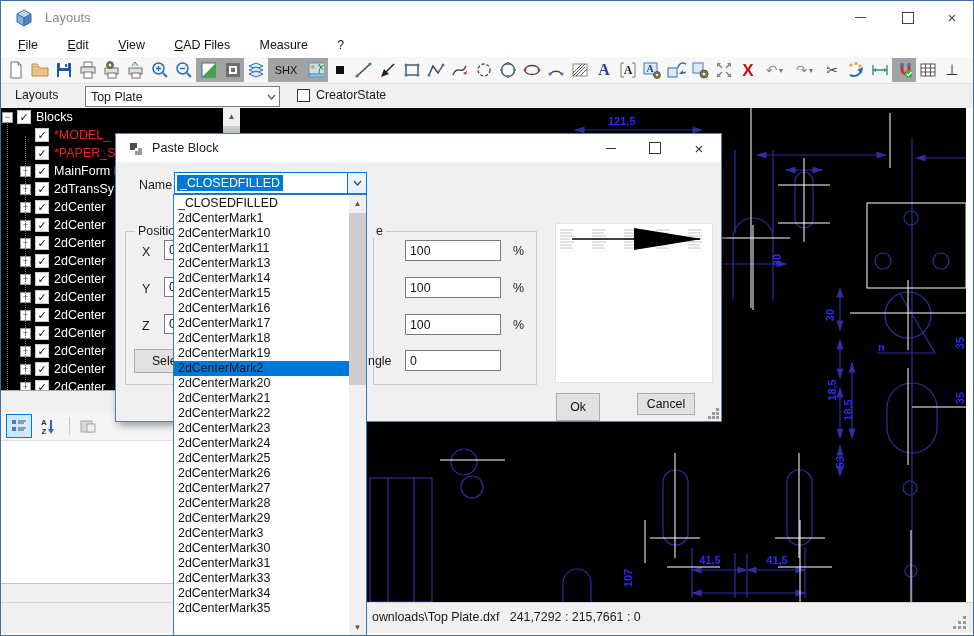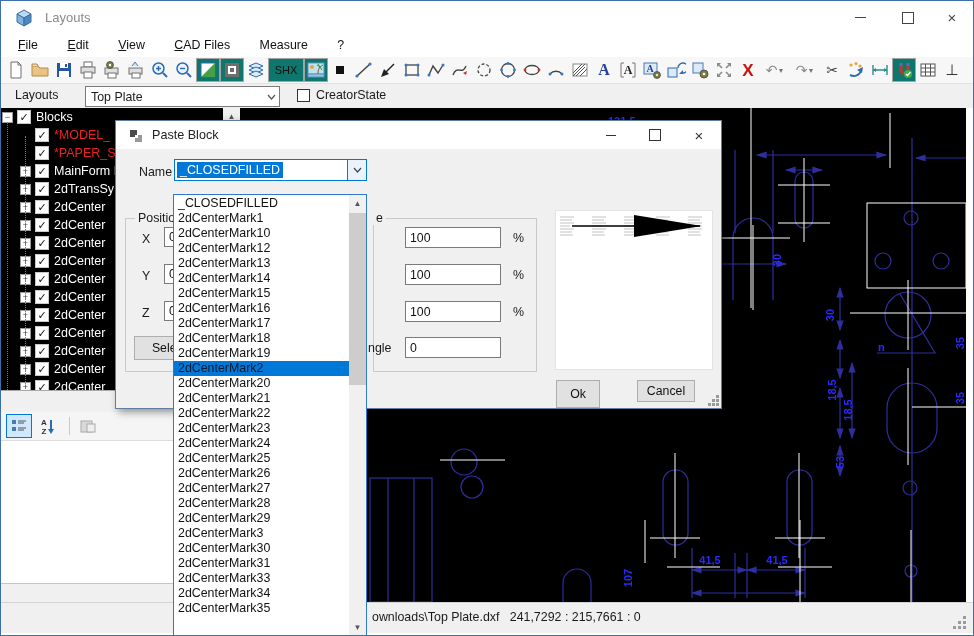--- a/index.html
+++ b/index.html
@@ -12,21 +12,21 @@
   .title-text{left:44px;top:9px;color:#8a8a8a;font-size:13px}
   .capbtn{top:0;height:33px;width:46px;display:flex;align-items:center;justify-content:center;color:#444}
   
   .menubar{left:1px;top:34px;width:972px;height:23px;background:#fff}
   .menu-item{display:inline-block;padding:4px 13px;color:#111}
   .menu-item .acc{text-decoration:underline}
   
   .toolbar{left:1px;top:57px;width:972px;height:27px;background:#f7f7f7;border-bottom:1px solid #e2e2e2;
            display:flex;align-items:center;padding-left:3px;box-sizing:border-box}
   .tb{width:24px;height:24px;display:flex;align-items:center;justify-content:center;flex:0 0 auto;box-sizing:border-box}
-  .tb.tog{border:1px solid #a3a3a3;background:#0f766e}
+  .tb.tog{border:4px solid #a3a3a3;background:#a3a3a3}
   .tb svg{display:block}
   .shxtxt{font-size:11px;color:#111;padding:0 2px}
   
   .layoutbar{left:1px;top:84px;width:972px;height:24px;background:#f0f0f0}
   .combo{background:#fff;border:1px solid #7a7a7a;display:flex;align-items:center;box-sizing:border-box}
   .combo .ctext{flex:1;padding-left:5px;white-space:nowrap;overflow:hidden}
   .chev{width:16px;display:flex;align-items:center;justify-content:center}
   .cbx{width:13px;height:13px;background:#fff;border:1px solid #333;box-sizing:border-box}
   
   .treepanel{left:1px;top:108px;width:239px;height:282px;background:#000;overflow:hidden;z-index:2}
@@ -42,21 +42,21 @@
   .sthumb{background:#cdcdcd;width:17px}
   
   .splitter{left:1px;top:390px;width:239px;height:22px;background:#f0f0f0;border-top:1px solid #a8a8a8;z-index:2}
   .proptools{left:1px;top:412px;width:239px;height:28px;background:#f5f5f5;display:flex;align-items:center;padding-left:5px;box-sizing:border-box;z-index:2}
   .ptb{width:26px;height:24px;display:flex;align-items:center;justify-content:center;box-sizing:border-box;margin-right:3px}
   .ptb.sel{border:1px solid #0078d7;background:#cfe8ff}
   .psep{width:1px;height:18px;background:#c9c9c9;margin:0 5px}
   .propgrid{left:1px;top:440px;width:239px;height:143px;background:#fff;border-top:1px solid #ddd;z-index:2}
   .propdesc{left:1px;top:583px;width:239px;height:19px;background:#f0f0f0;border-top:1px solid #c5c5c5;z-index:2}
   
-  .dialog{left:115px;top:120px;width:607px;height:289px;background:#f0f0f0;border:1px solid #5f7f9f;
+  .dialog{left:115px;top:133px;width:607px;height:289px;background:#f0f0f0;border:1px solid #5f7f9f;
           box-shadow:3px 3px 8px rgba(0,0,0,.4);z-index:10;box-sizing:border-box}
   .dlg-title{left:0;top:0;width:605px;height:28px;background:#fff}
   .dlg-title-text{left:36px;top:7px;font-size:12.6px;color:#222}
   .dcap{top:0;height:28px;width:34px;display:flex;align-items:center;justify-content:center;color:#333}
   .grp{border:1px solid #c9c9c9}
   .grplabel{background:#f0f0f0;padding:0 3px;color:#1a1a1a}
   .field{background:#fff;border:1px solid #7a7a7a;font-family:"Liberation Sans",sans-serif;font-size:12.3px;
          padding:0 16px 0 4px;box-sizing:border-box;color:#111}
   .btn{background:#e1e1e1;border:1px solid #adadad;display:flex;align-items:center;justify-content:center;
        font-size:12.3px;box-sizing:border-box;color:#111}
@@ -664,21 +664,21 @@
       <i style="right:4px;bottom:4px"></i>
       <i style="right:0;bottom:8px"></i>
   </span>
 </div>
 
 <div class="abs ddlist">
   <div class="dd-items">
       <div class="dd-item">_CLOSEDFILLED</div>
       <div class="dd-item">2dCenterMark1</div>
       <div class="dd-item">2dCenterMark10</div>
-      <div class="dd-item">2dCenterMark12</div>
+      <div class="dd-item">2dCenterMark11</div>
       <div class="dd-item">2dCenterMark13</div>
       <div class="dd-item">2dCenterMark14</div>
       <div class="dd-item">2dCenterMark15</div>
       <div class="dd-item">2dCenterMark16</div>
       <div class="dd-item">2dCenterMark17</div>
       <div class="dd-item">2dCenterMark18</div>
       <div class="dd-item">2dCenterMark19</div>
       <div class="dd-item sel">2dCenterMark2</div>
       <div class="dd-item">2dCenterMark20</div>
       <div class="dd-item">2dCenterMark21</div>

